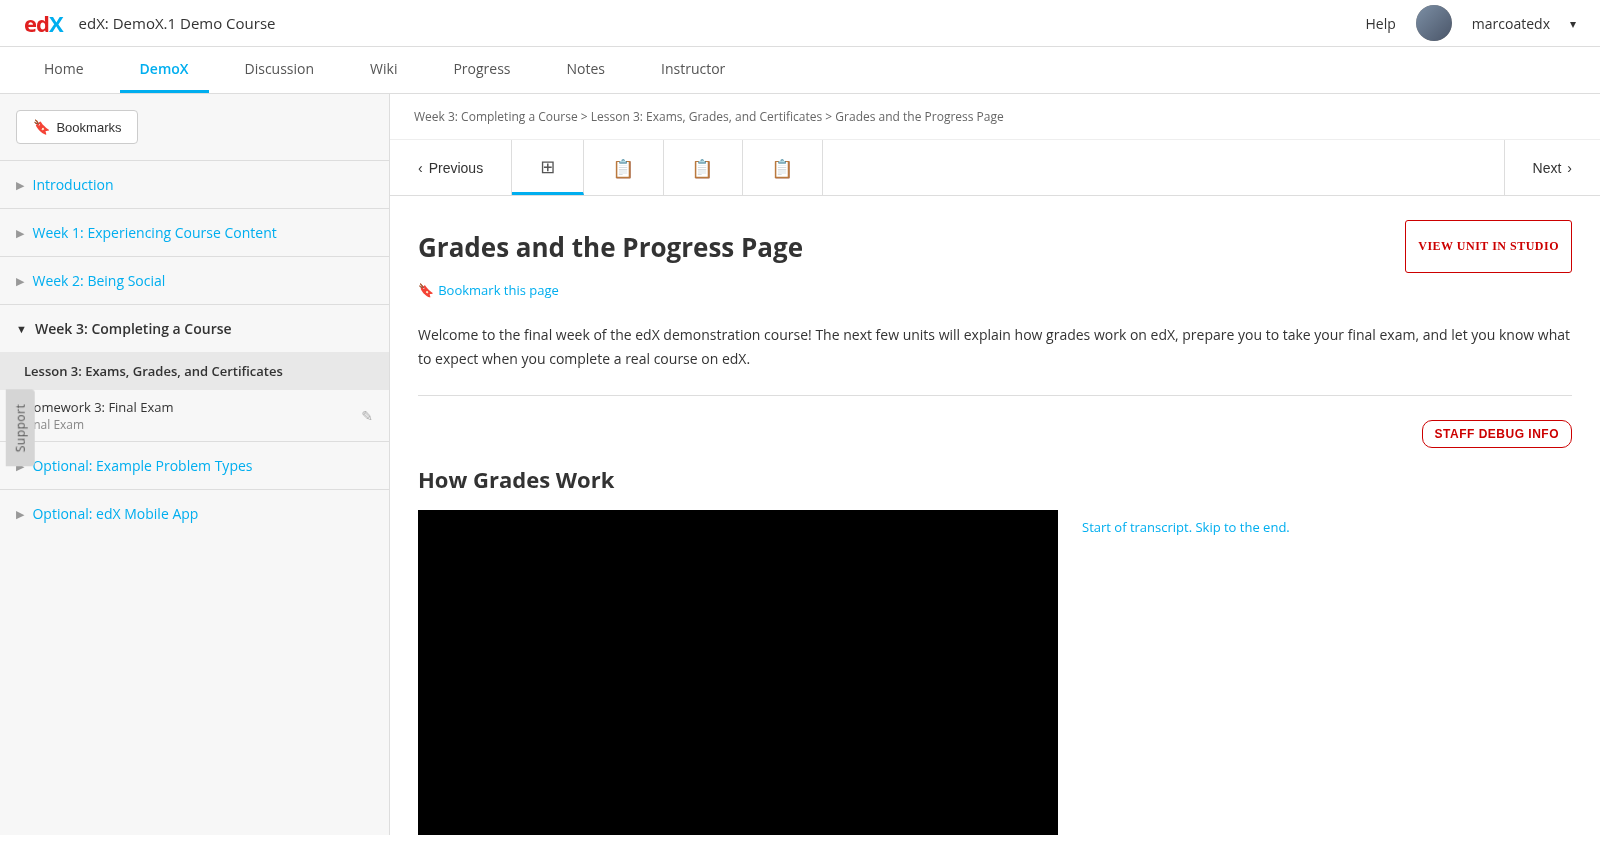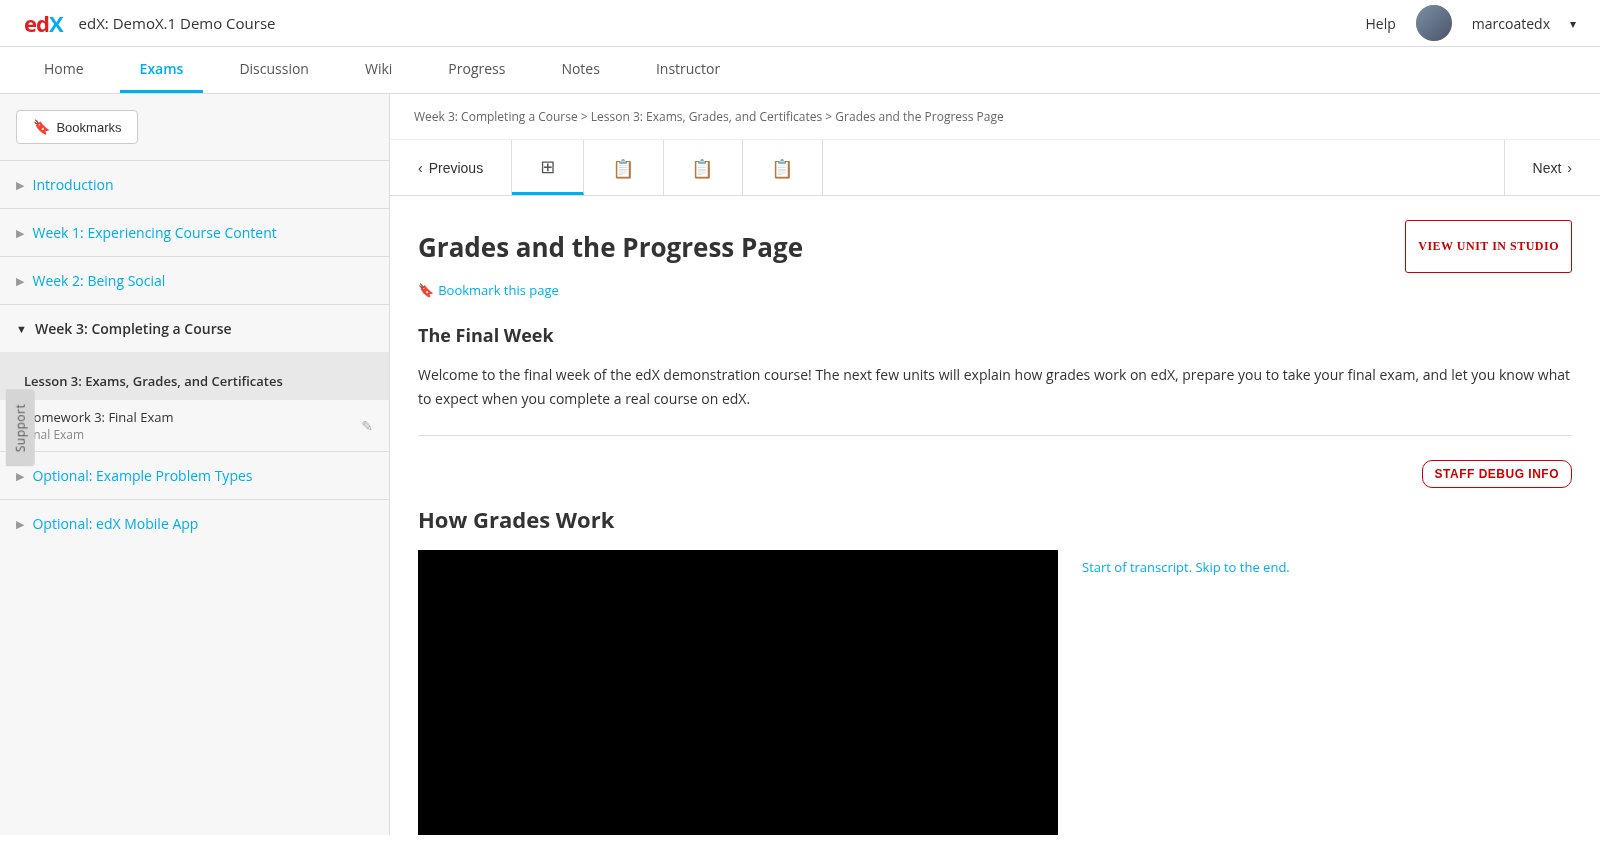--- a/index.html
+++ b/index.html
@@ -154,21 +154,21 @@
     .sidebar-section-header.link-style { color: #00aeef; }
     .sidebar-section-header.active { color: #333; font-weight: 600; }
     .sidebar-chevron {
       font-size: 11px;
       color: #999;
     }
     .sidebar-chevron.open { color: #333; }
 
     .sidebar-lesson {
       background: #e8e8e8;
-      padding: 20px 16px 10px 24px;
+      padding: 10px 16px 10px 24px;
       font-size: 13px;
       font-weight: 600;
       color: #333;
     }
     .sidebar-item {
       padding: 8px 16px 8px 24px;
       font-size: 13px;
       color: #333;
       display: flex;
       align-items: center;
@@ -353,21 +353,21 @@
     <div class="header-avatar">
       <div class="header-avatar-img"></div>
     </div>
     <span class="header-username">marcoatedx</span>
     <span class="header-dropdown">▾</span>
   </div>
 </header>
 
 <nav class="nav-tabs">
   <a class="nav-tab">Home</a>
-  <a class="nav-tab active">Exams</a>
+  <a class="nav-tab active">DemoX</a>
   <a class="nav-tab">Discussion</a>
   <a class="nav-tab">Wiki</a>
   <a class="nav-tab">Progress</a>
   <a class="nav-tab">Notes</a>
   <a class="nav-tab">Instructor</a>
 </nav>
 
 <div class="main-layout">
 
   <div class="support-tab">Support</div>
@@ -461,21 +461,20 @@
       <div class="content-header">
         <h1 class="content-title">Grades and the Progress Page</h1>
         <button class="view-studio-btn">VIEW UNIT IN STUDIO</button>
       </div>
 
       <div class="bookmark-link">
         <span class="bookmark-link-icon">🔖</span>
         <span>Bookmark this page</span>
       </div>
 
-      <h2 class="section-title">The Final Week</h2>
       <p class="section-text">Welcome to the final week of the edX demonstration course! The next few units will explain how grades work on edX, prepare you to take your final exam, and let you know what to expect when you complete a real course on edX.</p>
 
       <hr class="divider">
 
       <div class="staff-debug-btn">
         <button>STAFF DEBUG INFO</button>
       </div>
 
       <h2 class="section-title-2">How Grades Work</h2>
 

